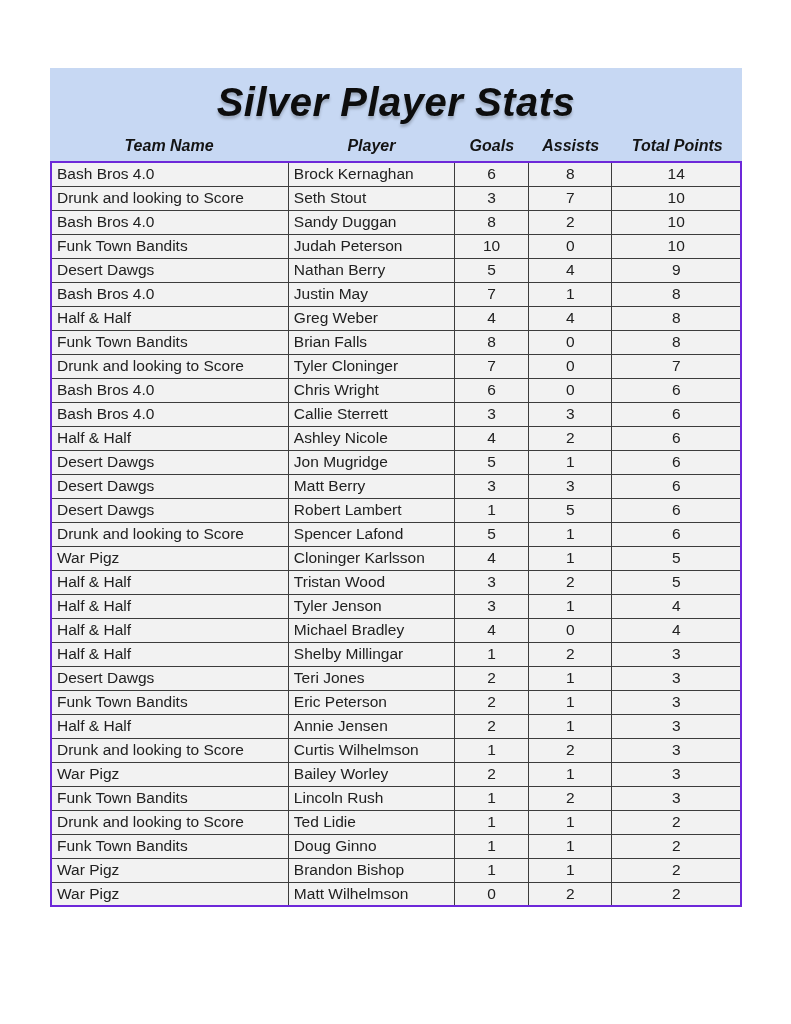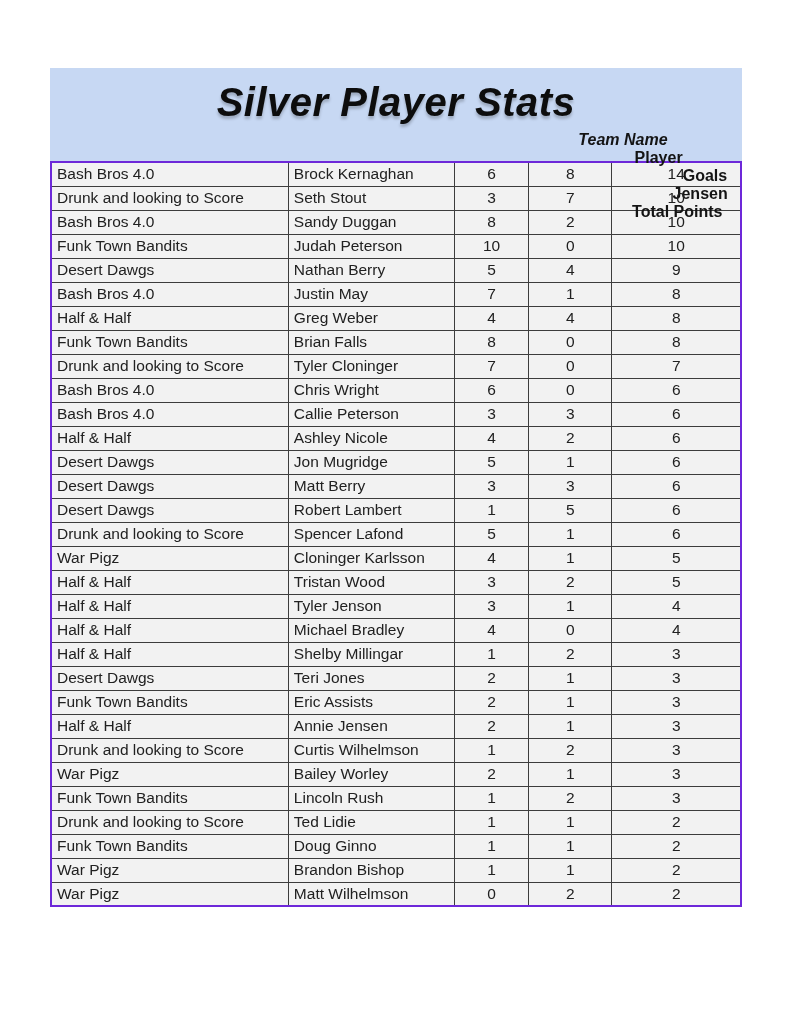--- a/index.html
+++ b/index.html
@@ -34,29 +34,29 @@
     font-weight: bold;
     font-style: italic;
     color: #0d0d0d;
     line-height: 58px;
     letter-spacing: 0.5px;
     text-shadow: 0 3px 3px rgba(0,0,0,0.22);
   }
   .head-row {
     display: flex;
     height: 30px;
-    align-items: flex-end;
-    flex-direction: column;
+    align-items: center;
   }
   .head-cell {
     font-size: 16px;
     font-weight: bold;
     color: #141414;
     text-align: center;
     box-sizing: border-box;
+    font-style: italic;
   }
   .head-cell.italic { font-style: italic; }
   .c-team  { width: 34.4%; }
   .c-player{ width: 24.1%; }
   .c-goals { width: 10.7%; }
   .c-assists { width: 12.1%; }
   .c-total { width: 18.7%; }
   table.stats {
     width: 100%;
     border-collapse: collapse;
@@ -84,21 +84,21 @@
 
 <div class="page">
   <div class="sheet">
 
     <div class="banner">
       <div class="title">Silver Player Stats</div>
       <div class="head-row">
         <div class="head-cell italic c-team">Team Name</div>
         <div class="head-cell c-player">Player</div>
         <div class="head-cell c-goals">Goals</div>
-        <div class="head-cell c-assists">Jensen</div>
+        <div class="head-cell c-assists">Assists</div>
         <div class="head-cell c-total">Total Points</div>
       </div>
     </div>
 
     <table class="stats">
       <colgroup>
         <col class="c-team">
         <col class="c-player">
         <col class="c-goals">
         <col class="c-assists">
@@ -170,21 +170,21 @@
           </tr>
           <tr>
             <td>Bash Bros 4.0</td>
             <td>Chris Wright</td>
             <td class="center">6</td>
             <td class="center">0</td>
             <td class="center">6</td>
           </tr>
           <tr>
             <td>Bash Bros 4.0</td>
-            <td>Callie Peterson</td>
+            <td>Callie Sterrett</td>
             <td class="center">3</td>
             <td class="center">3</td>
             <td class="center">6</td>
           </tr>
           <tr>
             <td>Half &amp; Half</td>
             <td>Ashley Nicole</td>
             <td class="center">4</td>
             <td class="center">2</td>
             <td class="center">6</td>
@@ -254,21 +254,21 @@
           </tr>
           <tr>
             <td>Desert Dawgs</td>
             <td>Teri Jones</td>
             <td class="center">2</td>
             <td class="center">1</td>
             <td class="center">3</td>
           </tr>
           <tr>
             <td>Funk Town Bandits</td>
-            <td>Eric Assists</td>
+            <td>Eric Peterson</td>
             <td class="center">2</td>
             <td class="center">1</td>
             <td class="center">3</td>
           </tr>
           <tr>
             <td>Half &amp; Half</td>
             <td>Annie Jensen</td>
             <td class="center">2</td>
             <td class="center">1</td>
             <td class="center">3</td>

